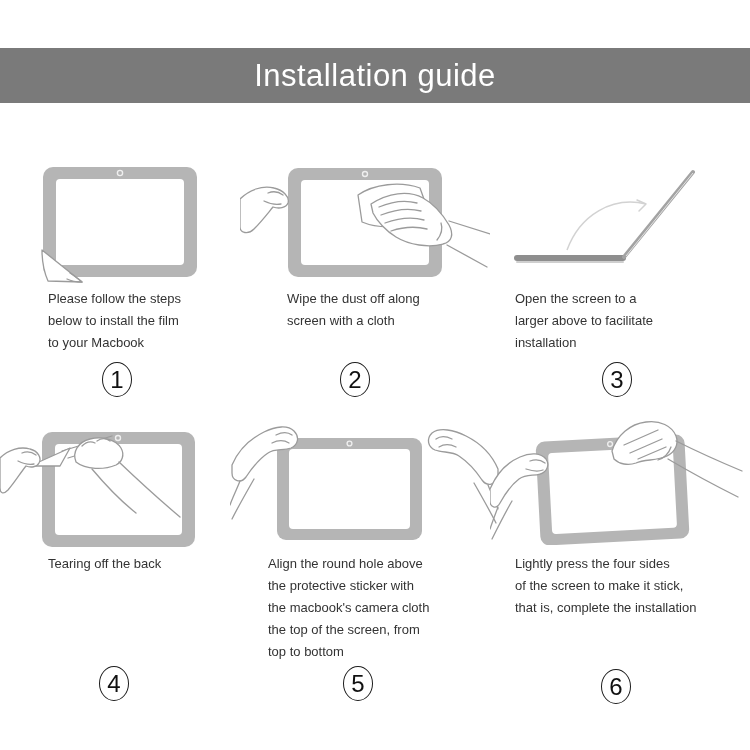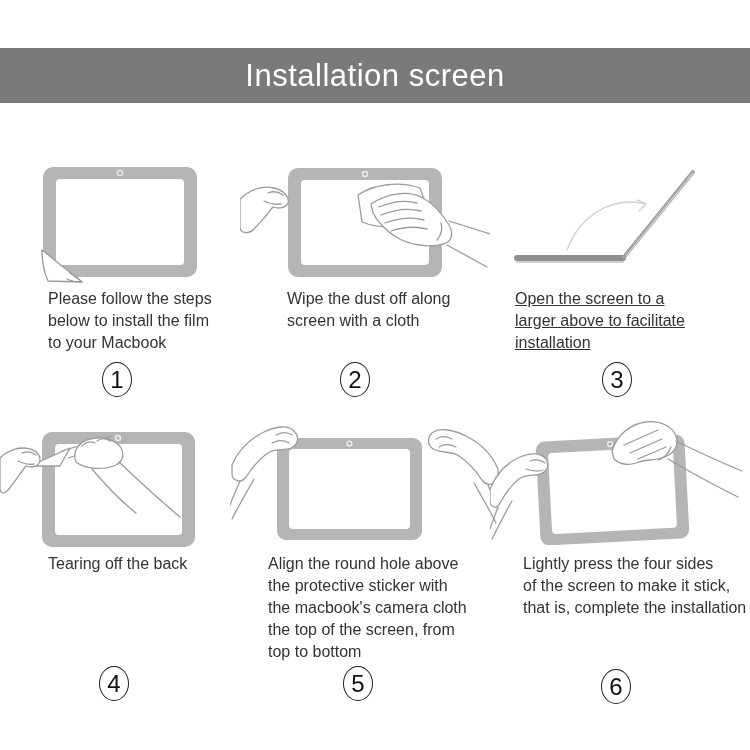--- a/index.html
+++ b/index.html
@@ -8,39 +8,39 @@
     font-family:"Liberation Sans","DejaVu Sans",sans-serif; color:#333;
     overflow:hidden;
   }
   .banner {
     position:absolute; left:0; top:48px; width:750px; height:55px;
     background:#7a7a7a; display:flex; align-items:center; justify-content:center;
   }
   .banner-title { color:#ffffff; font-size:31px; letter-spacing:0.5px; }
   .illus { position:absolute; }
   .caption {
-    position:absolute; font-size:16px; line-height:22px;
+    position:absolute; font-size:13px; line-height:22px;
     color:#333; white-space:nowrap;
   }
   .caption span { display:block; }
   .badge {
     position:absolute; width:30px; height:35px;
     border:1.6px solid #1d1d1d; border-radius:50%;
     display:flex; align-items:center; justify-content:center;
     font-size:24px; color:#111; background:#fff; box-sizing:border-box;
   }
   .lineart { stroke:#9b9b9b; stroke-width:1.3; stroke-linecap:round; stroke-linejoin:round; }
 </style>
 </head>
 <body>
 
 <div class="page">
 
   <div class="banner">
-    <span class="banner-title">Installation screen</span>
+    <span class="banner-title">Installation guide</span>
   </div>
 
   <svg class="illus" style="left:20px; top:160px;" width="220" height="125" viewBox="0 0 220 125">
     <rect x="23" y="7" width="154" height="110" rx="10" fill="#b5b5b5"></rect>
     <rect x="36" y="19" width="128" height="86" rx="4" fill="#ffffff"></rect>
     <circle cx="100" cy="13" r="2.6" fill="none" stroke="#efefef" stroke-width="1.4"></circle>
     <path class="lineart" d="M 22,90 L 62,122 L 28,121 C 24,112 22,101 22,90 Z" fill="#ffffff"></path>
     <path class="lineart" d="M 50,113 C 56,117 60,120 62,122 C 57,122 51,121 47,119" fill="none" stroke-width="1"></path>
   </svg>
 
@@ -108,36 +108,36 @@
 
   <div class="caption" style="left:48px; top:288px;">
     <span>Please follow the steps</span>
     <span>below to install the film</span>
     <span>to your Macbook</span>
   </div>
   <div class="caption" style="left:287px; top:288px;">
     <span>Wipe the dust off along</span>
     <span>screen with a cloth</span>
   </div>
-  <div class="caption" style="left:515px; top:288px;text-decoration:underline;">
+  <div class="caption" style="left:515px; top:288px;">
     <span>Open the screen to a</span>
     <span>larger above to facilitate</span>
     <span>installation</span>
   </div>
   <div class="caption" style="left:48px; top:553px;">
     <span>Tearing off the back</span>
   </div>
   <div class="caption" style="left:268px; top:553px;">
     <span>Align the round hole above</span>
     <span>the protective sticker with</span>
     <span>the macbook's camera cloth</span>
     <span>the top of the screen, from</span>
     <span>top to bottom</span>
   </div>
-  <div class="caption" style="left:515px; top:553px;margin-left:8px;">
+  <div class="caption" style="left:515px; top:553px;">
     <span>Lightly press the four sides</span>
     <span>of the screen to make it stick,</span>
     <span>that is, complete the installation</span>
   </div>
 
   <div class="badge" style="left:102px; top:362px;">
     <span>1</span>
   </div>
   <div class="badge" style="left:340px; top:362px;">
     <span>2</span>

